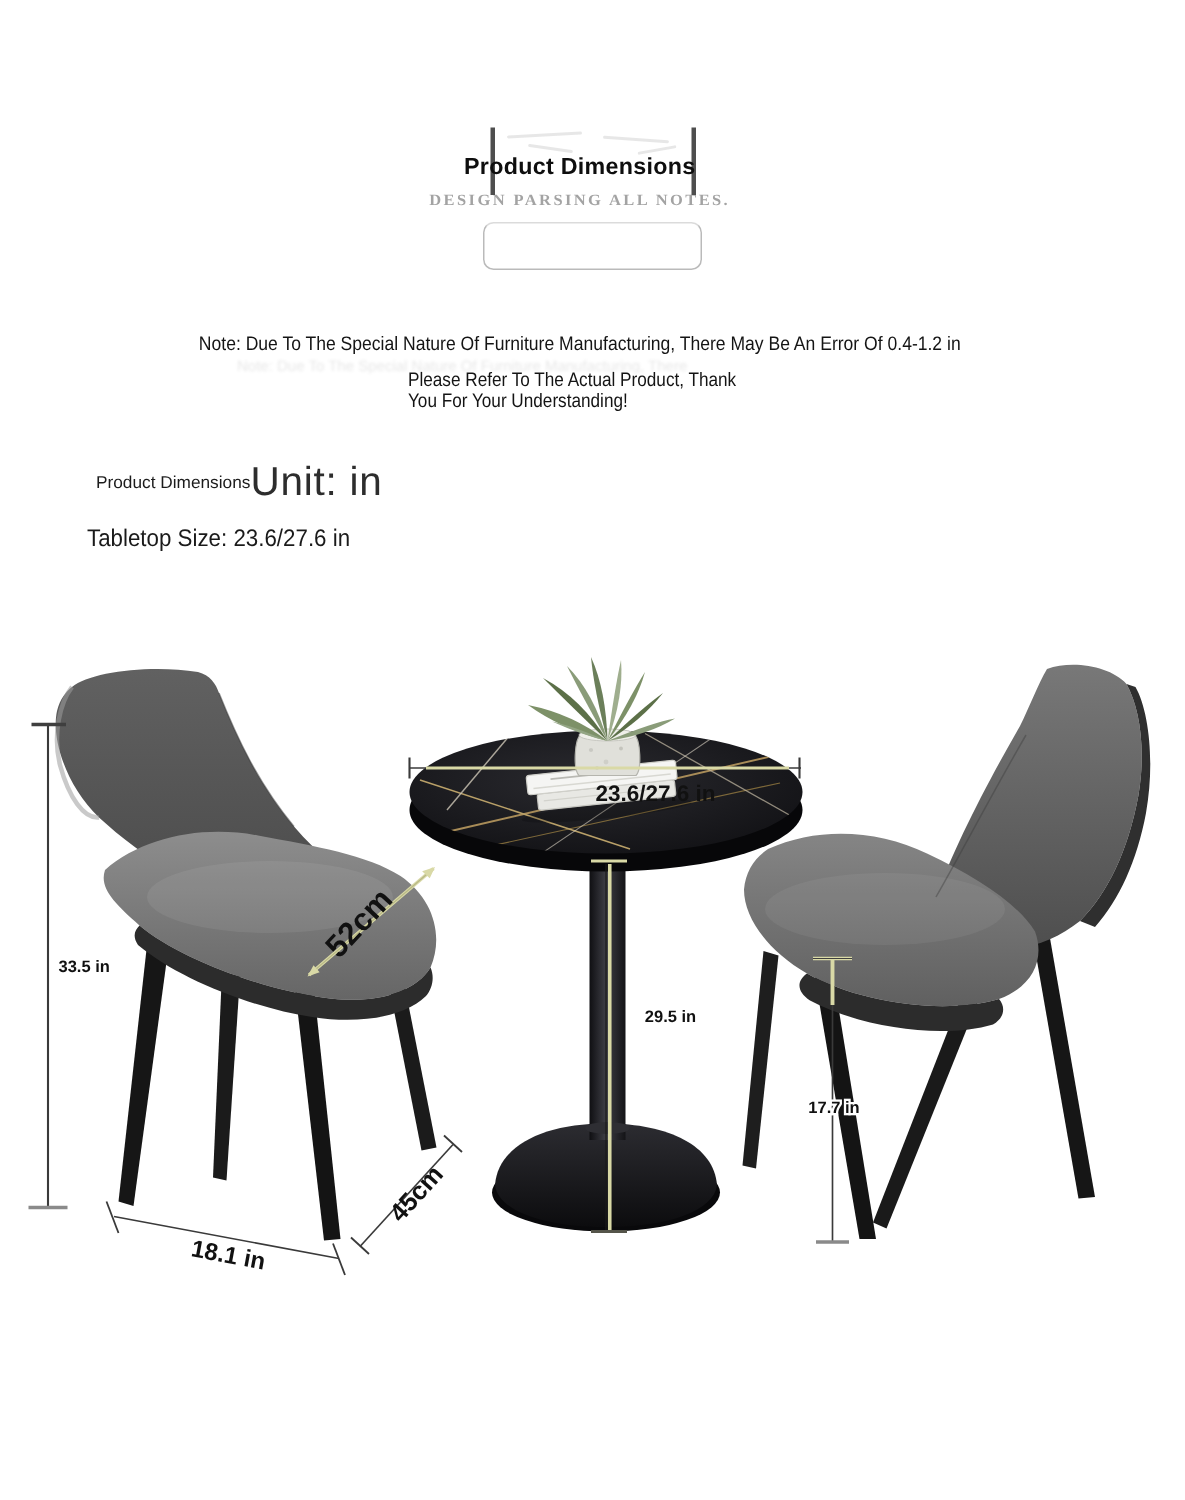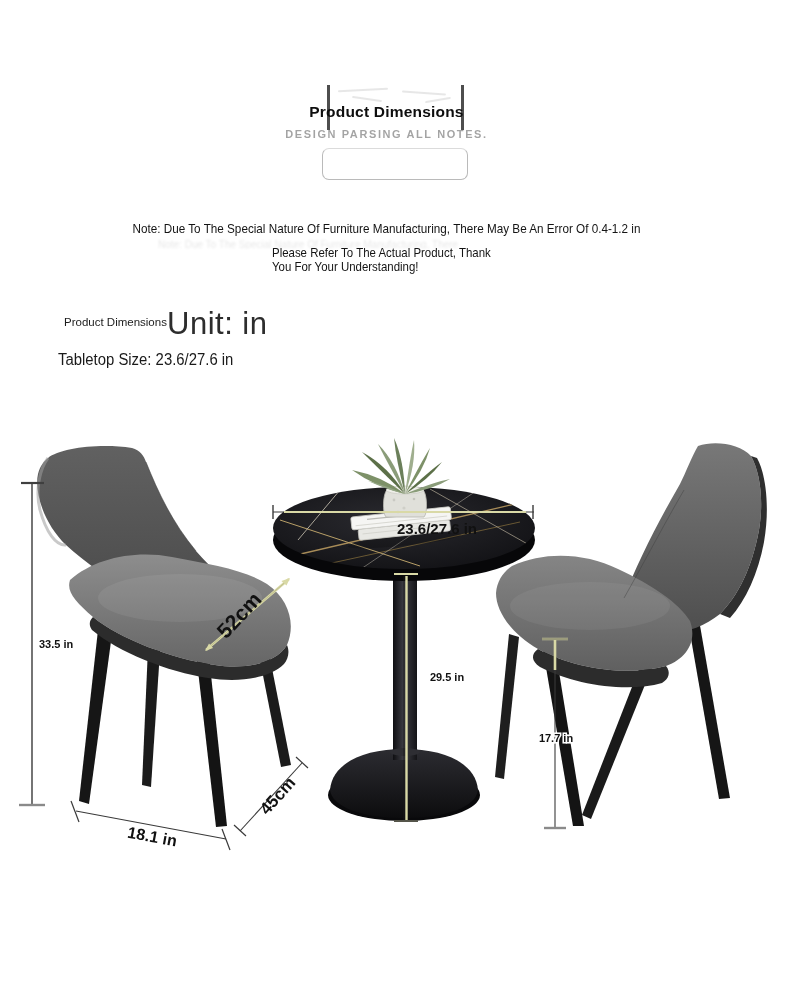--- a/index.html
+++ b/index.html
@@ -10,40 +10,40 @@
   
   .bar{position:absolute;width:2.5px;height:45px;background:#2f2f2f;opacity:.85;}
   .scribble{position:absolute;background:#b9b9b9;opacity:.35;border-radius:2px;}
   .title{
     position:absolute;left:0;right:0;top:103px;text-align:center;
     font-size:15.5px;font-weight:700;letter-spacing:.2px;color:#0e0e0e;
   }
   .watermark{
     position:absolute;left:0;right:0;top:128px;text-align:center;
     font-size:11px;font-weight:700;letter-spacing:1.6px;color:#4a4a4a;
-    opacity:.5;filter:blur(.4px);transform:scaleY(.95);
+    opacity:.5;filter:blur(.4px);transform:scaleY(.95);font-family:Liberation Serif, serif;
   }
   .roundbox{
     position:absolute;left:322px;top:148px;width:144px;height:30px;
     border:1.3px solid #a3a3a3;border-top-color:#cfcfcf;border-radius:7px;opacity:.75;
   }
   .note1{
     position:absolute;left:0;right:0;top:221px;text-align:center;white-space:nowrap;
     font-size:13px;font-weight:500;color:#141414;transform:scaleX(.9);
   }
   .ghost{
     position:absolute;left:158px;top:239px;width:300px;height:10px;overflow:hidden;
     font-size:10px;color:#555;opacity:.14;filter:blur(1.1px);white-space:nowrap;
   }
   .please{
     position:absolute;left:272px;top:246px;font-size:13px;font-weight:500;color:#141414;
     line-height:14px;transform:scaleX(.88);transform-origin:left top;white-space:nowrap;
   }
   .spec-label{position:absolute;left:64px;top:316px;font-size:11.5px;font-weight:500;color:#1c1c1c;}
-  .unit{position:absolute;left:167px;top:306px;font-size:31px;font-weight:500;color:#2d2d2d;letter-spacing:.5px;}
+  .unit{position:absolute;left:167px;top:306px;font-size:27px;font-weight:500;color:#2d2d2d;letter-spacing:.5px;}
   .tabletop-size{
     position:absolute;left:58px;top:351px;font-size:16px;font-weight:500;color:#1a1a1a;
     transform:scaleX(.93);transform-origin:left top;white-space:nowrap;
   }
   svg{position:absolute;left:0;top:430px;font-family:"Liberation Sans", sans-serif;}
   svg text{fill:#111;}
   .dim-small{font-size:11px;font-weight:700;}
   .dim-mid{font-size:15px;font-weight:700;}
   .dim-rot{font-size:16px;font-weight:700;}
   .dim-big{font-size:21px;font-weight:700;}

